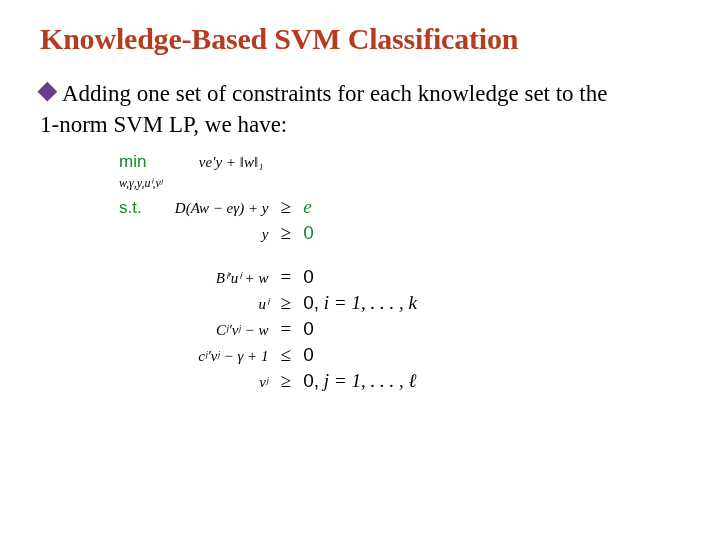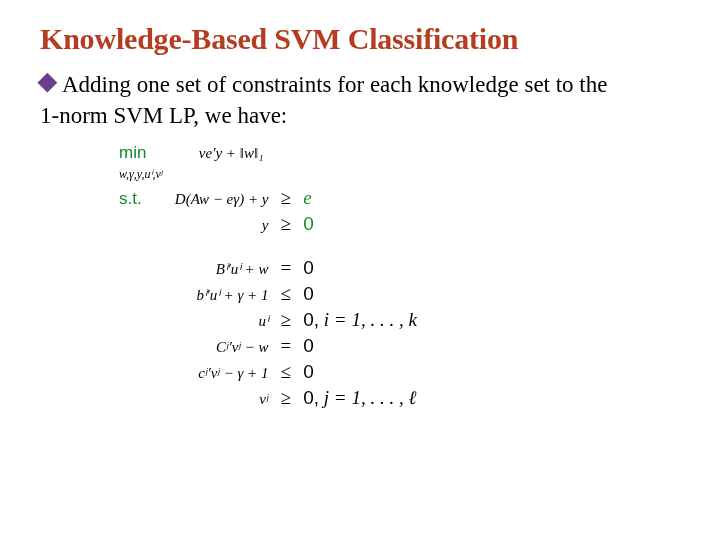--- a/index.html
+++ b/index.html
@@ -19,21 +19,21 @@
     box-sizing: border-box;
     padding: 22px 40px 20px 40px;
   }
   .title {
     font-size: 30px;
     font-weight: bold;
     color: #b53c20;
     letter-spacing: -0.2px;
   }
   .body-line {
-    margin-top: 13px;
+    margin-top: 22px;
     font-size: 23px;
     line-height: 1.35;
     color: #000;
   }
   .diamond-bullet {
     display: inline-block;
     width: 14px;
     height: 14px;
     transform: rotate(45deg) translateY(-0.5px);
     background: #6a3f8a;
@@ -108,26 +108,20 @@
           </tr>
 
       <tr>
         <td></td>
         <td class="expr"><span class="italic">Bⁱ′uⁱ + w</span></td>
         <td class="rel"><span>=</span></td>
         <td class="rhs"><span class="sans">0</span></td>
       </tr>
       <tr>
         <td></td>
-        <td class="expr"><span class="italic">bⁱ′uⁱ + γ + 1</span></td>
-        <td class="rel"><span>≤</span></td>
-        <td class="rhs"><span class="sans">0</span></td>
-      </tr>
-      <tr>
-        <td></td>
         <td class="expr"><span class="italic">uⁱ</span></td>
         <td class="rel"><span>≥</span></td>
         <td class="rhs"><span class="sans">0,</span><span class="italic"> i = 1, . . . , k</span></td>
       </tr>
       <tr>
         <td></td>
         <td class="expr"><span class="italic">Cʲ′vʲ − w</span></td>
         <td class="rel"><span>=</span></td>
         <td class="rhs"><span class="sans">0</span></td>
       </tr>

